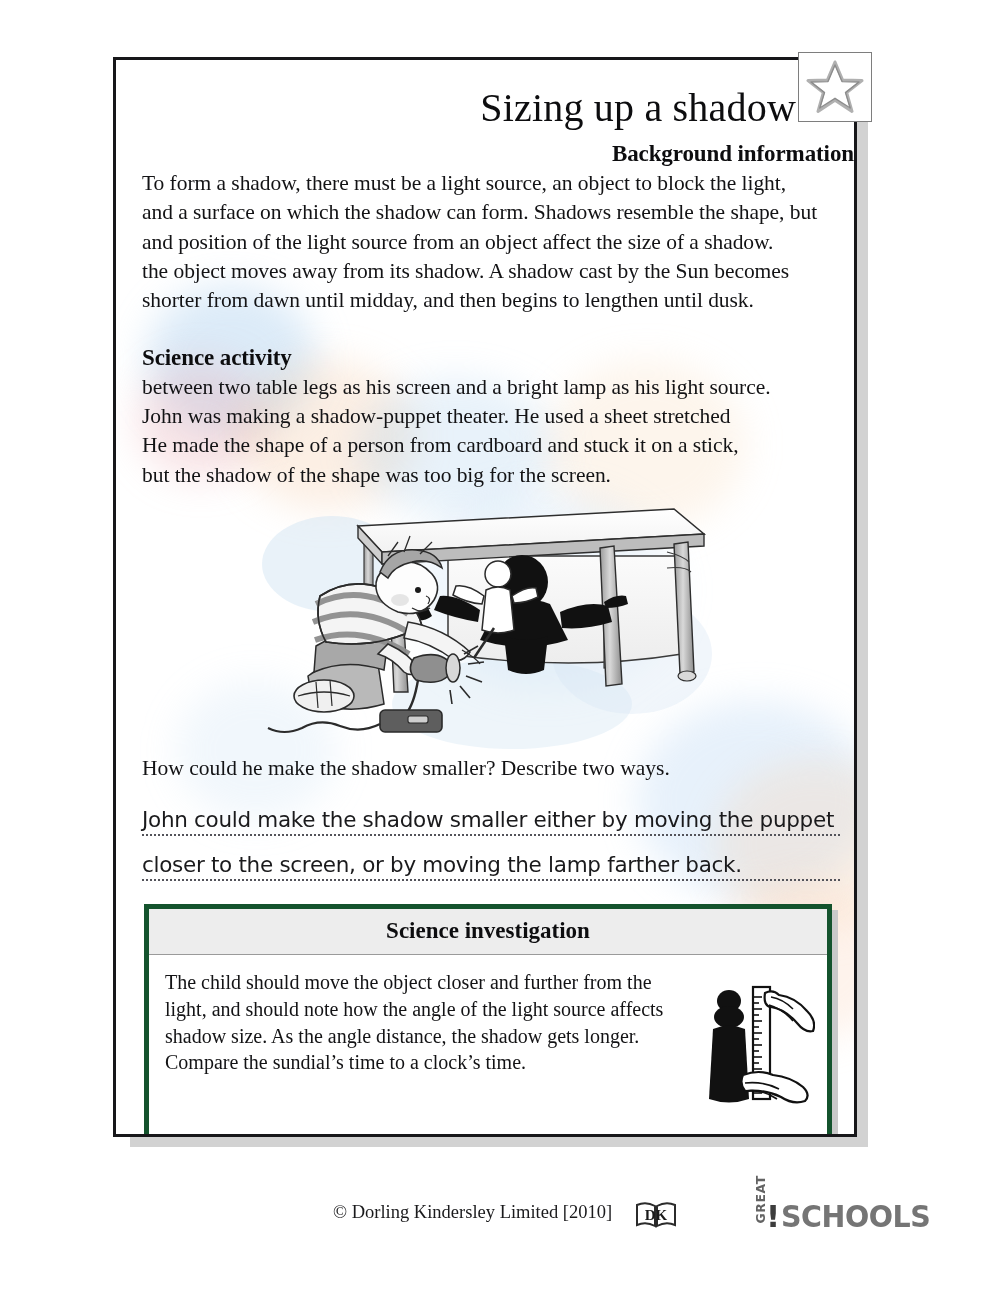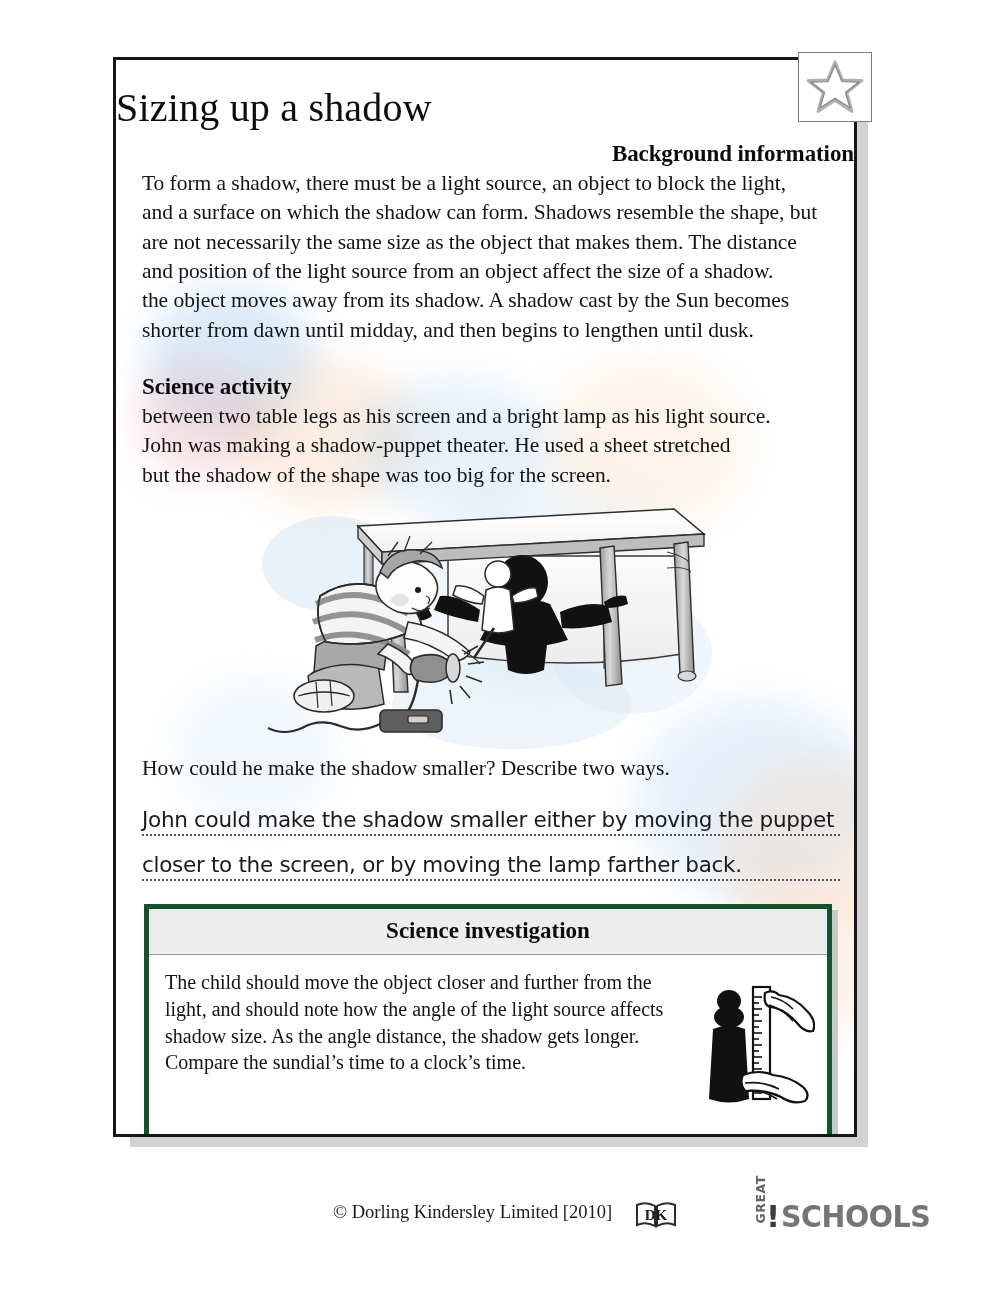--- a/index.html
+++ b/index.html
@@ -77,21 +77,21 @@
   .star-badge svg { display: block; }
 
   
   .content {
     position: absolute;
     left: 0; top: 0;
     width: 100%;
     z-index: 3;
   }
   .doc-title {
-    text-align: left;
+    text-align: right;
     font-size: 40px;
     font-weight: 400;
     letter-spacing: .2px;
     color: #0d0d0f;
     margin: 27px 0 0 0;
     padding-right: 58px;
     line-height: 1.05;
   }
   .section-head {
     font-size: 23px;
@@ -280,30 +280,30 @@
     <div class="blob blob-j"></div>
 
     <div class="content">
 
       <h1 class="doc-title">Sizing up a shadow</h1>
 
       <h2 class="section-head head-background">Background information</h2>
       <p class="body-text">
         <span>To form a shadow, there must be a light source, an object to block the light,</span>
         <span>and a surface on which the shadow can form. Shadows resemble the shape, but</span>
-        <span>are not necessarily the same size as the object that makes them. The distance</span>
         <span>and position of the light source from an object affect the size of a shadow.</span>
         <span>the object moves away from its shadow. A shadow cast by the Sun becomes</span>
         <span>shorter from dawn until midday, and then begins to lengthen until dusk.</span>
       </p>
 
       <h2 class="section-head head-activity">Science activity</h2>
       <p class="body-text">
         <span>between two table legs as his screen and a bright lamp as his light source.</span>
         <span>John was making a shadow-puppet theater. He used a sheet stretched</span>
+        <span>He made the shape of a person from cardboard and stuck it on a stick,</span>
         <span>but the shadow of the shape was too big for the screen.</span>
       </p>
 
       <div class="illustration">
         <svg width="500" height="252" viewBox="0 0 500 252" xmlns="http://www.w3.org/2000/svg">
           <defs>
             <linearGradient id="tabletop" x1="0" y1="0" x2="0" y2="1">
               <stop offset="0%" stop-color="#ffffff"></stop>
               <stop offset="100%" stop-color="#f2f2f2"></stop>
             </linearGradient>

